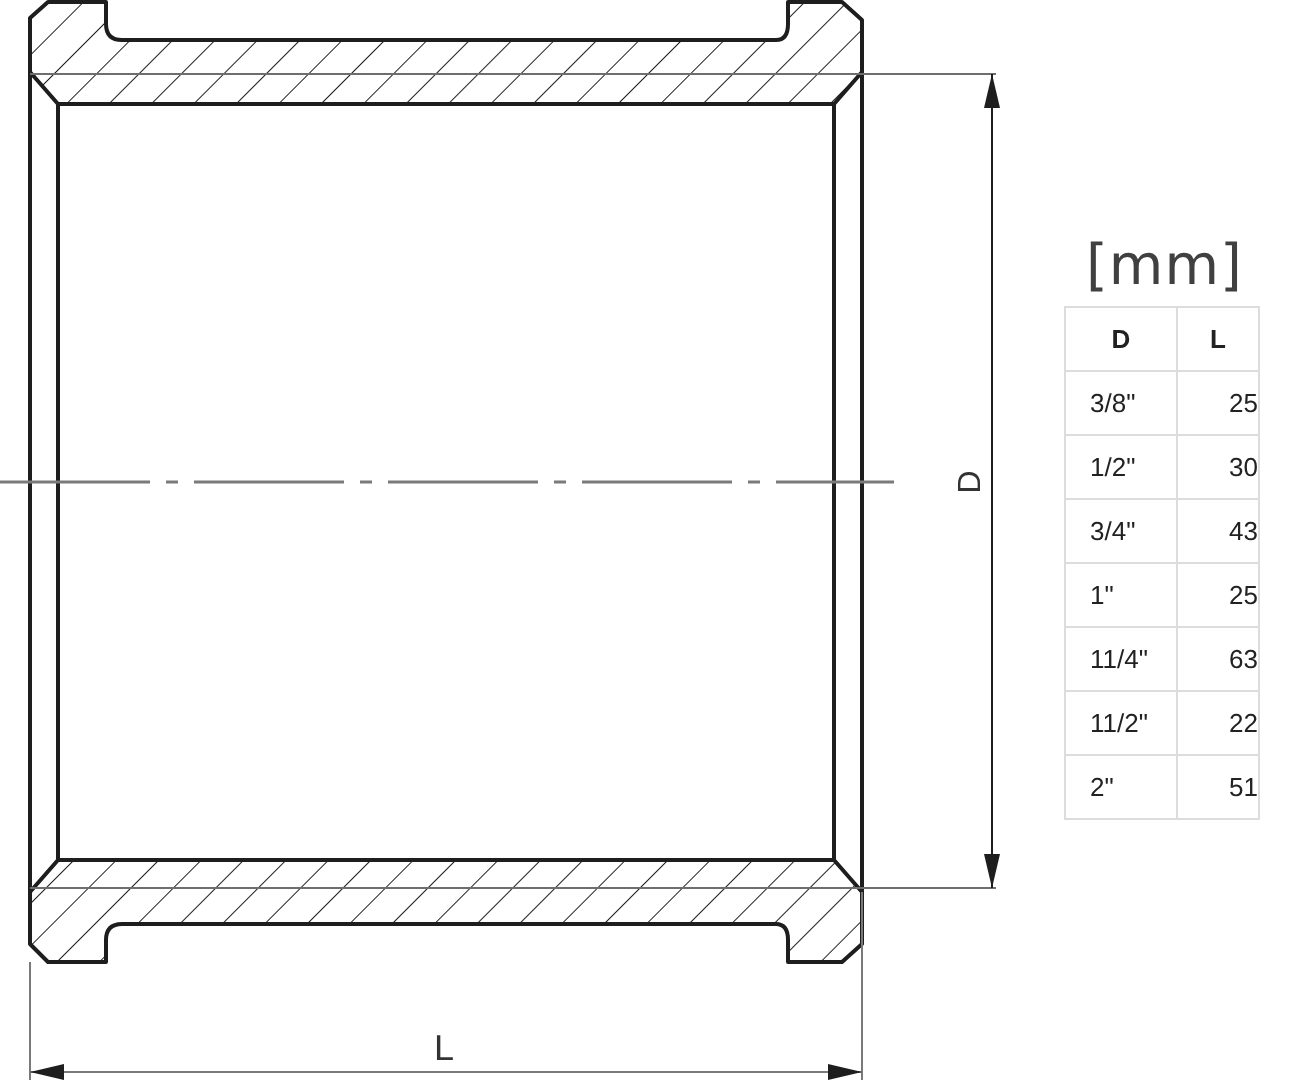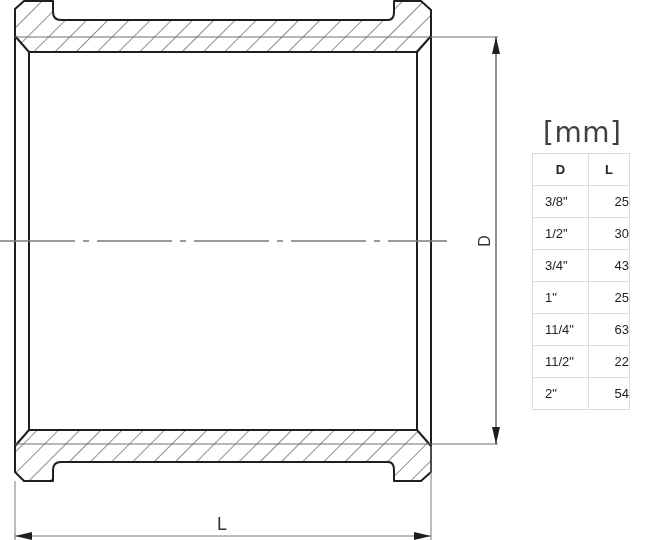--- a/index.html
+++ b/index.html
@@ -92,16 +92,16 @@
     <tr>
       <td class="d">11/4"</td>
       <td class="l">63</td>
     </tr>
     <tr>
       <td class="d">11/2"</td>
       <td class="l">22</td>
     </tr>
     <tr>
       <td class="d">2"</td>
-      <td class="l">54</td>
+      <td class="l">51</td>
     </tr>
   </tbody>
 </table>
 
 </body></html>

